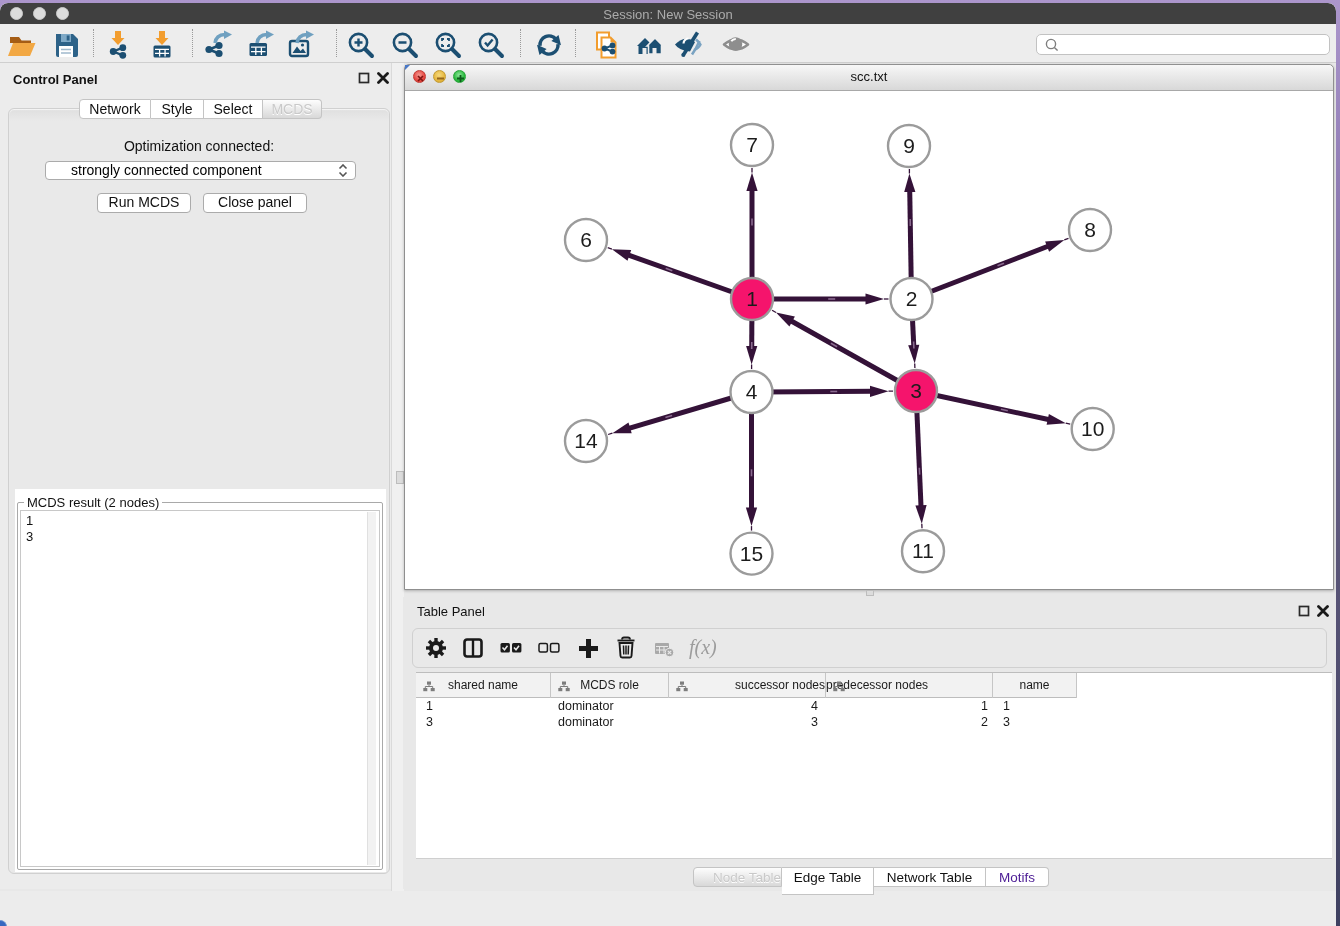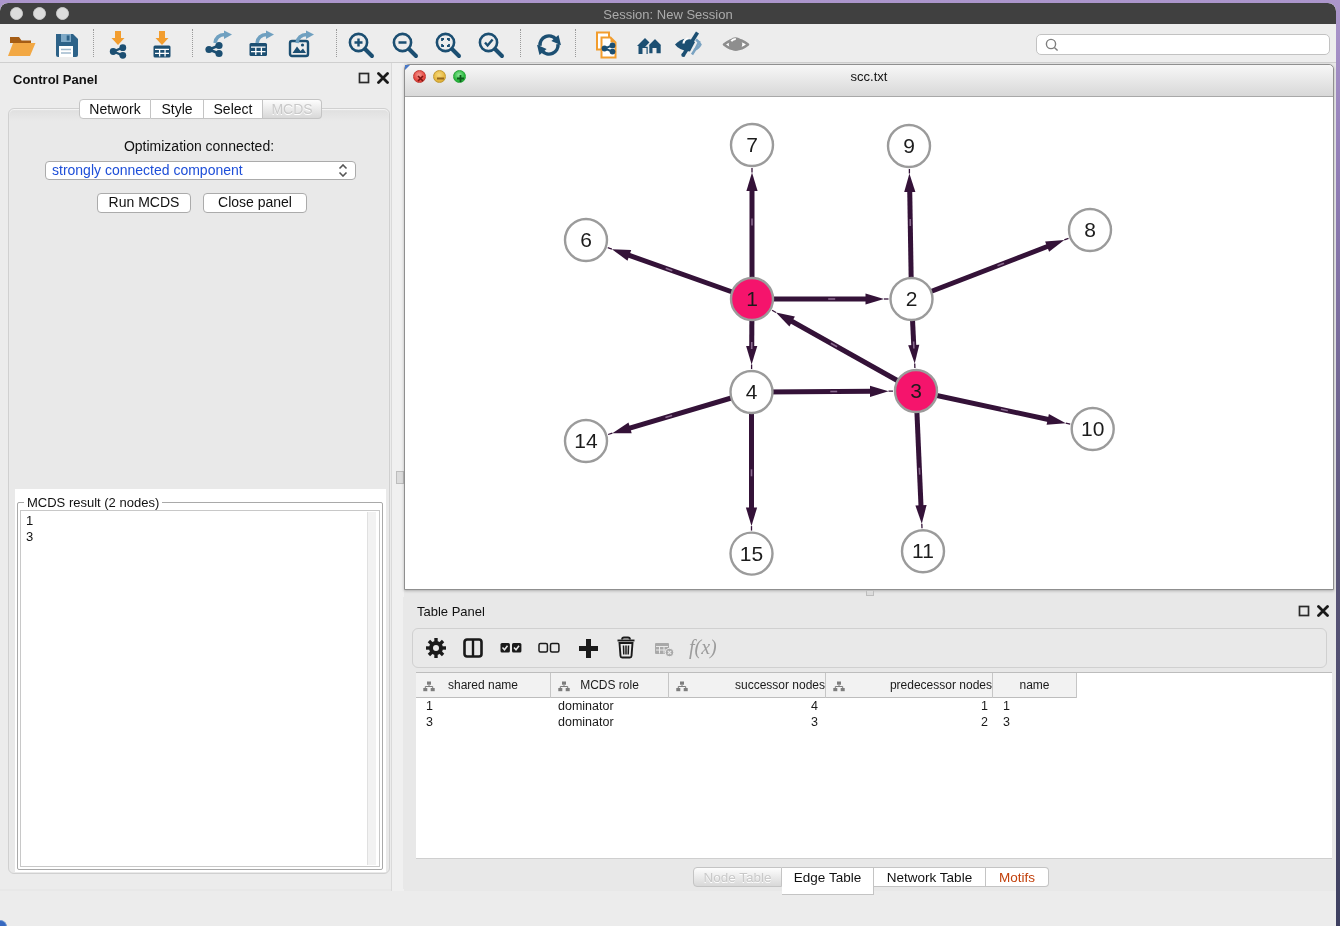--- a/index.html
+++ b/index.html
@@ -16,21 +16,21 @@
 #desk { position:absolute; left:0; top:60px; width:1336px; height:828px; background:#e8e8e8; }
 #ctrlpanel { position:absolute; left:0; top:0; width:402px; height:826px; background:#ececec; }
 #ctrlhdr { position:absolute; left:13px; top:9px; font-size:13px; color:#111;font-weight:bold; }
 #tabs { position:absolute; left:79px; top:36px; height:20px; z-index:5; font-size:14px; color:#111;border-radius:10px; }
 .tab { float:left; background:#fff; border-top:1px solid #c4c4c4; border-bottom:1px solid #c4c4c4; border-right:1px solid #c4c4c4; height:20px; line-height:19px; text-align:center; }
 #tabpane { position:absolute; left:8px; top:45px; width:382px; height:766px; background:linear-gradient(#dfdfdf 0, #e9e9e9 12px); border-radius:6px; border:1px solid #d0d0d0; box-shadow:inset 0 1px 1px rgba(255,255,255,.7); }
 #mcdsgroup { position:absolute; left:17px; top:439px; width:366px; height:368px; border:1px solid #a9a9a9; border-radius:2px; }
 #mcdstext { position:absolute; left:2px; top:7px; width:360px; height:357px; background:#fff; border:1px solid #c8c8c8; font-size:13px; color:#111; padding:2px 0 0 5px; line-height:16px; }
 #statusbar { position:absolute; left:0; top:888px; width:1336px; height:35px; background:#ededed; border-top:1px solid #c4c4c4; }
 #netwin { position:absolute; left:404px; top:1px; width:930px; height:526px; background:#fff; border:1px solid #8f8f8f; border-radius:5px 5px 0 0; box-shadow:0 1px 3px rgba(0,0,0,.25); }
-#nettitle { position:absolute; left:0; top:0; width:100%; height:32px; background:linear-gradient(#f7f7f7, #d8d8d8); border-bottom:1px solid #a8a8a8; border-radius:5px 5px 0 0; }
+#nettitle { position:absolute; left:0; top:0; width:100%; height:26px; background:linear-gradient(#f7f7f7, #d8d8d8); border-bottom:1px solid #a8a8a8; border-radius:5px 5px 0 0; }
 .mtl { position:absolute; top:4.5px; width:13px; height:13px; border-radius:50%; }
 #tablepanel { position:absolute; left:403px; top:534px; width:933px; height:292px; background:#e8e8e8; }
 </style>
 </head>
 <body>
 <div id="app">
   <div id="titlebar">
     <div class="tl" style="left:10px"></div>
     <div class="tl" style="left:33px"></div>
     <div class="tl" style="left:56px"></div>
@@ -172,21 +172,21 @@
           <path d="M20.5 1.5 L29.5 10.5 M29.5 1.5 L20.5 10.5" stroke="#1a1a1a" stroke-width="2.8" stroke-linecap="round"></path>
         </svg>
       <div id="tabs">
         <div class="tab" style="width:72px;border-left:1px solid #c4c4c4;border-radius:4px 0 0 4px">Network</div>
         <div class="tab" style="width:53px">Style</div>
         <div class="tab" style="width:59px">Select</div>
         <div class="tab" style="width:59px;background:linear-gradient(#fdfdfd,#d8d8d8);color:#c9c9c9;border-radius:0 4px 4px 0;text-shadow:0 1px 0 #fff">MCDS</div>
       </div>
       <div id="tabpane">
         <div style="position:absolute;left:0;top:29px;width:100%;text-align:center;font-size:14px;color:#111">Optimization connected:</div>
-        <div style="position:absolute;left:36px;top:52px;width:311px;height:19px;background:#fff;border:1px solid #ababab;border-radius:4px;font-size:14px;color:#1d4ed8;line-height:17px;padding-left:6px">strongly connected component
+        <div style="position:absolute;left:36px;top:52px;width:311px;height:19px;background:#fff;border:1px solid #ababab;border-radius:4px;font-size:14px;color:#000000;line-height:17px;padding-left:25px">strongly connected component
           <svg width="10" height="13" style="position:absolute;right:7px;top:2px" viewBox="0 0 10 13">
               <path d="M1.5 4.5 L5 1 L8.5 4.5 M1.5 8.5 L5 12 L8.5 8.5" stroke="#555" stroke-width="1.6" fill="none"></path>
             </svg>
         </div>
         <div style="position:absolute;left:88px;top:84px;width:94px;height:20px;background:#fff;border:1px solid #ababab;border-radius:4px;font-size:14px;color:#111;text-align:center;line-height:17px">Run MCDS</div>
         <div style="position:absolute;left:194px;top:84px;width:104px;height:20px;background:#fff;border:1px solid #ababab;border-radius:4px;font-size:14px;color:#111;text-align:center;line-height:17px">Close panel</div>
       </div>
       <div style="position:absolute;left:15px;top:426px;width:371px;height:383px;background:#fff"></div>
       <div id="mcdsgroup">
         <div style="position:absolute;left:6px;top:-8px;background:#fff;padding:0 3px;font-size:13px;color:#111">MCDS result (2 nodes)</div>
@@ -358,21 +358,21 @@
             <rect x="7.7" y="7" width="4" height="3.2" fill="#7d7d7d"></rect>
             <path d="M6 3.7 V5.5 M2.3 7 V5.5 H9.7 V7" stroke="#7d7d7d" stroke-width="1" fill="none"></path>
           </svg>
           <div style="position:absolute;left:253px;top:0;width:157px;height:25px;border-right:1px solid #c6c6c6;text-align:right;font-size:12px;color:#1a1a1a;line-height:25px">successor nodes</div>
           <svg width="12" height="11" viewBox="0 0 12 11" style="position:absolute;left:260px;top:8px">
             <rect x="4" y="0.5" width="4" height="3.2" fill="#7d7d7d"></rect>
             <rect x="0.3" y="7" width="4" height="3.2" fill="#7d7d7d"></rect>
             <rect x="7.7" y="7" width="4" height="3.2" fill="#7d7d7d"></rect>
             <path d="M6 3.7 V5.5 M2.3 7 V5.5 H9.7 V7" stroke="#7d7d7d" stroke-width="1" fill="none"></path>
           </svg>
-          <div style="position:absolute;left:410px;top:0;width:167px;height:25px;border-right:1px solid #c6c6c6;text-align:right;font-size:12px;color:#1a1a1a;line-height:25px">predecessor nodes</div>
+          <div style="position:absolute;left:410px;top:0;width:167px;height:25px;border-right:1px solid #c6c6c6;text-align:left;font-size:12px;color:#1a1a1a;line-height:25px">predecessor nodes</div>
           <svg width="12" height="11" viewBox="0 0 12 11" style="position:absolute;left:417px;top:8px">
             <rect x="4" y="0.5" width="4" height="3.2" fill="#7d7d7d"></rect>
             <rect x="0.3" y="7" width="4" height="3.2" fill="#7d7d7d"></rect>
             <rect x="7.7" y="7" width="4" height="3.2" fill="#7d7d7d"></rect>
             <path d="M6 3.7 V5.5 M2.3 7 V5.5 H9.7 V7" stroke="#7d7d7d" stroke-width="1" fill="none"></path>
           </svg>
           <div style="position:absolute;left:577px;top:0;width:84px;height:25px;border-right:1px solid #c6c6c6;text-align:center;font-size:12px;color:#1a1a1a;line-height:25px">name</div>
         </div>
         <div style="position:absolute;left:13px;top:101px;width:661px;height:16px;font-size:12.5px;color:#1a1a1a;line-height:16px">
           <span style="position:absolute;left:10px">1</span>
@@ -381,20 +381,20 @@
           <span style="position:absolute;left:500px;width:72px;text-align:right">1</span>
           <span style="position:absolute;left:587px">1</span>
         </div>
         <div style="position:absolute;left:13px;top:117px;width:661px;height:16px;font-size:12.5px;color:#1a1a1a;line-height:16px">
           <span style="position:absolute;left:10px">3</span>
           <span style="position:absolute;left:142px">dominator</span>
           <span style="position:absolute;left:330px;width:72px;text-align:right">3</span>
           <span style="position:absolute;left:500px;width:72px;text-align:right">2</span>
           <span style="position:absolute;left:587px">3</span>
         </div>
-        <div style="position:absolute;left:290px;top:270px;width:89px;height:20px;background:linear-gradient(#fdfdfd,#d8d8d8);color:#c9c9c9;text-shadow:0 1px 0 #fff;border-radius:4px 0 0 4px;border-left:1px solid #c4c4c4;border-top:1px solid #c4c4c4;border-bottom:1px solid #c4c4c4;border-right:1px solid #c4c4c4;text-align:center;font-size:13.5px;line-height:19px">Node Table</div>
+        <div style="position:absolute;left:290px;top:270px;width:89px;height:20px;background:linear-gradient(#fdfdfd,#d8d8d8);color:#c9c9c9;text-shadow:0 1px 0 #fff;border-radius:4px 0 0 4px;border-left:1px solid #c4c4c4;border-top:1px solid #c4c4c4;border-bottom:1px solid #c4c4c4;border-right:1px solid #c4c4c4;text-align:right;font-size:13.5px;line-height:19px">Node Table</div>
         <div style="position:absolute;left:379px;top:270px;width:92px;height:28px;background:#fff;color:#111;border-top:1px solid #c4c4c4;border-bottom:1px solid #c4c4c4;border-right:1px solid #c4c4c4;text-align:center;font-size:13.5px;line-height:19px">Edge Table</div>
         <div style="position:absolute;left:471px;top:270px;width:112px;height:20px;background:#fff;color:#111;border-top:1px solid #c4c4c4;border-bottom:1px solid #c4c4c4;border-right:1px solid #c4c4c4;text-align:center;font-size:13.5px;line-height:19px">Network Table</div>
-        <div style="position:absolute;left:583px;top:270px;width:63px;height:20px;background:#fff;color:#c2410c;border-radius:0 4px 4px 0;border-top:1px solid #c4c4c4;border-bottom:1px solid #c4c4c4;border-right:1px solid #c4c4c4;text-align:center;font-size:13.5px;line-height:19px">Motifs</div>
+        <div style="position:absolute;left:583px;top:270px;width:63px;height:20px;background:#fff;color:#4c1d95;border-radius:0 4px 4px 0;border-top:1px solid #c4c4c4;border-bottom:1px solid #c4c4c4;border-right:1px solid #c4c4c4;text-align:center;font-size:13.5px;line-height:19px">Motifs</div>
     </div>
   </div>
 </div>
 <div style="position:absolute;left:-6px;top:920px;width:13px;height:13px;border-radius:50%;background:#3668c0;border:1.5px solid #6f97d2"></div>
 
 </body></html>

